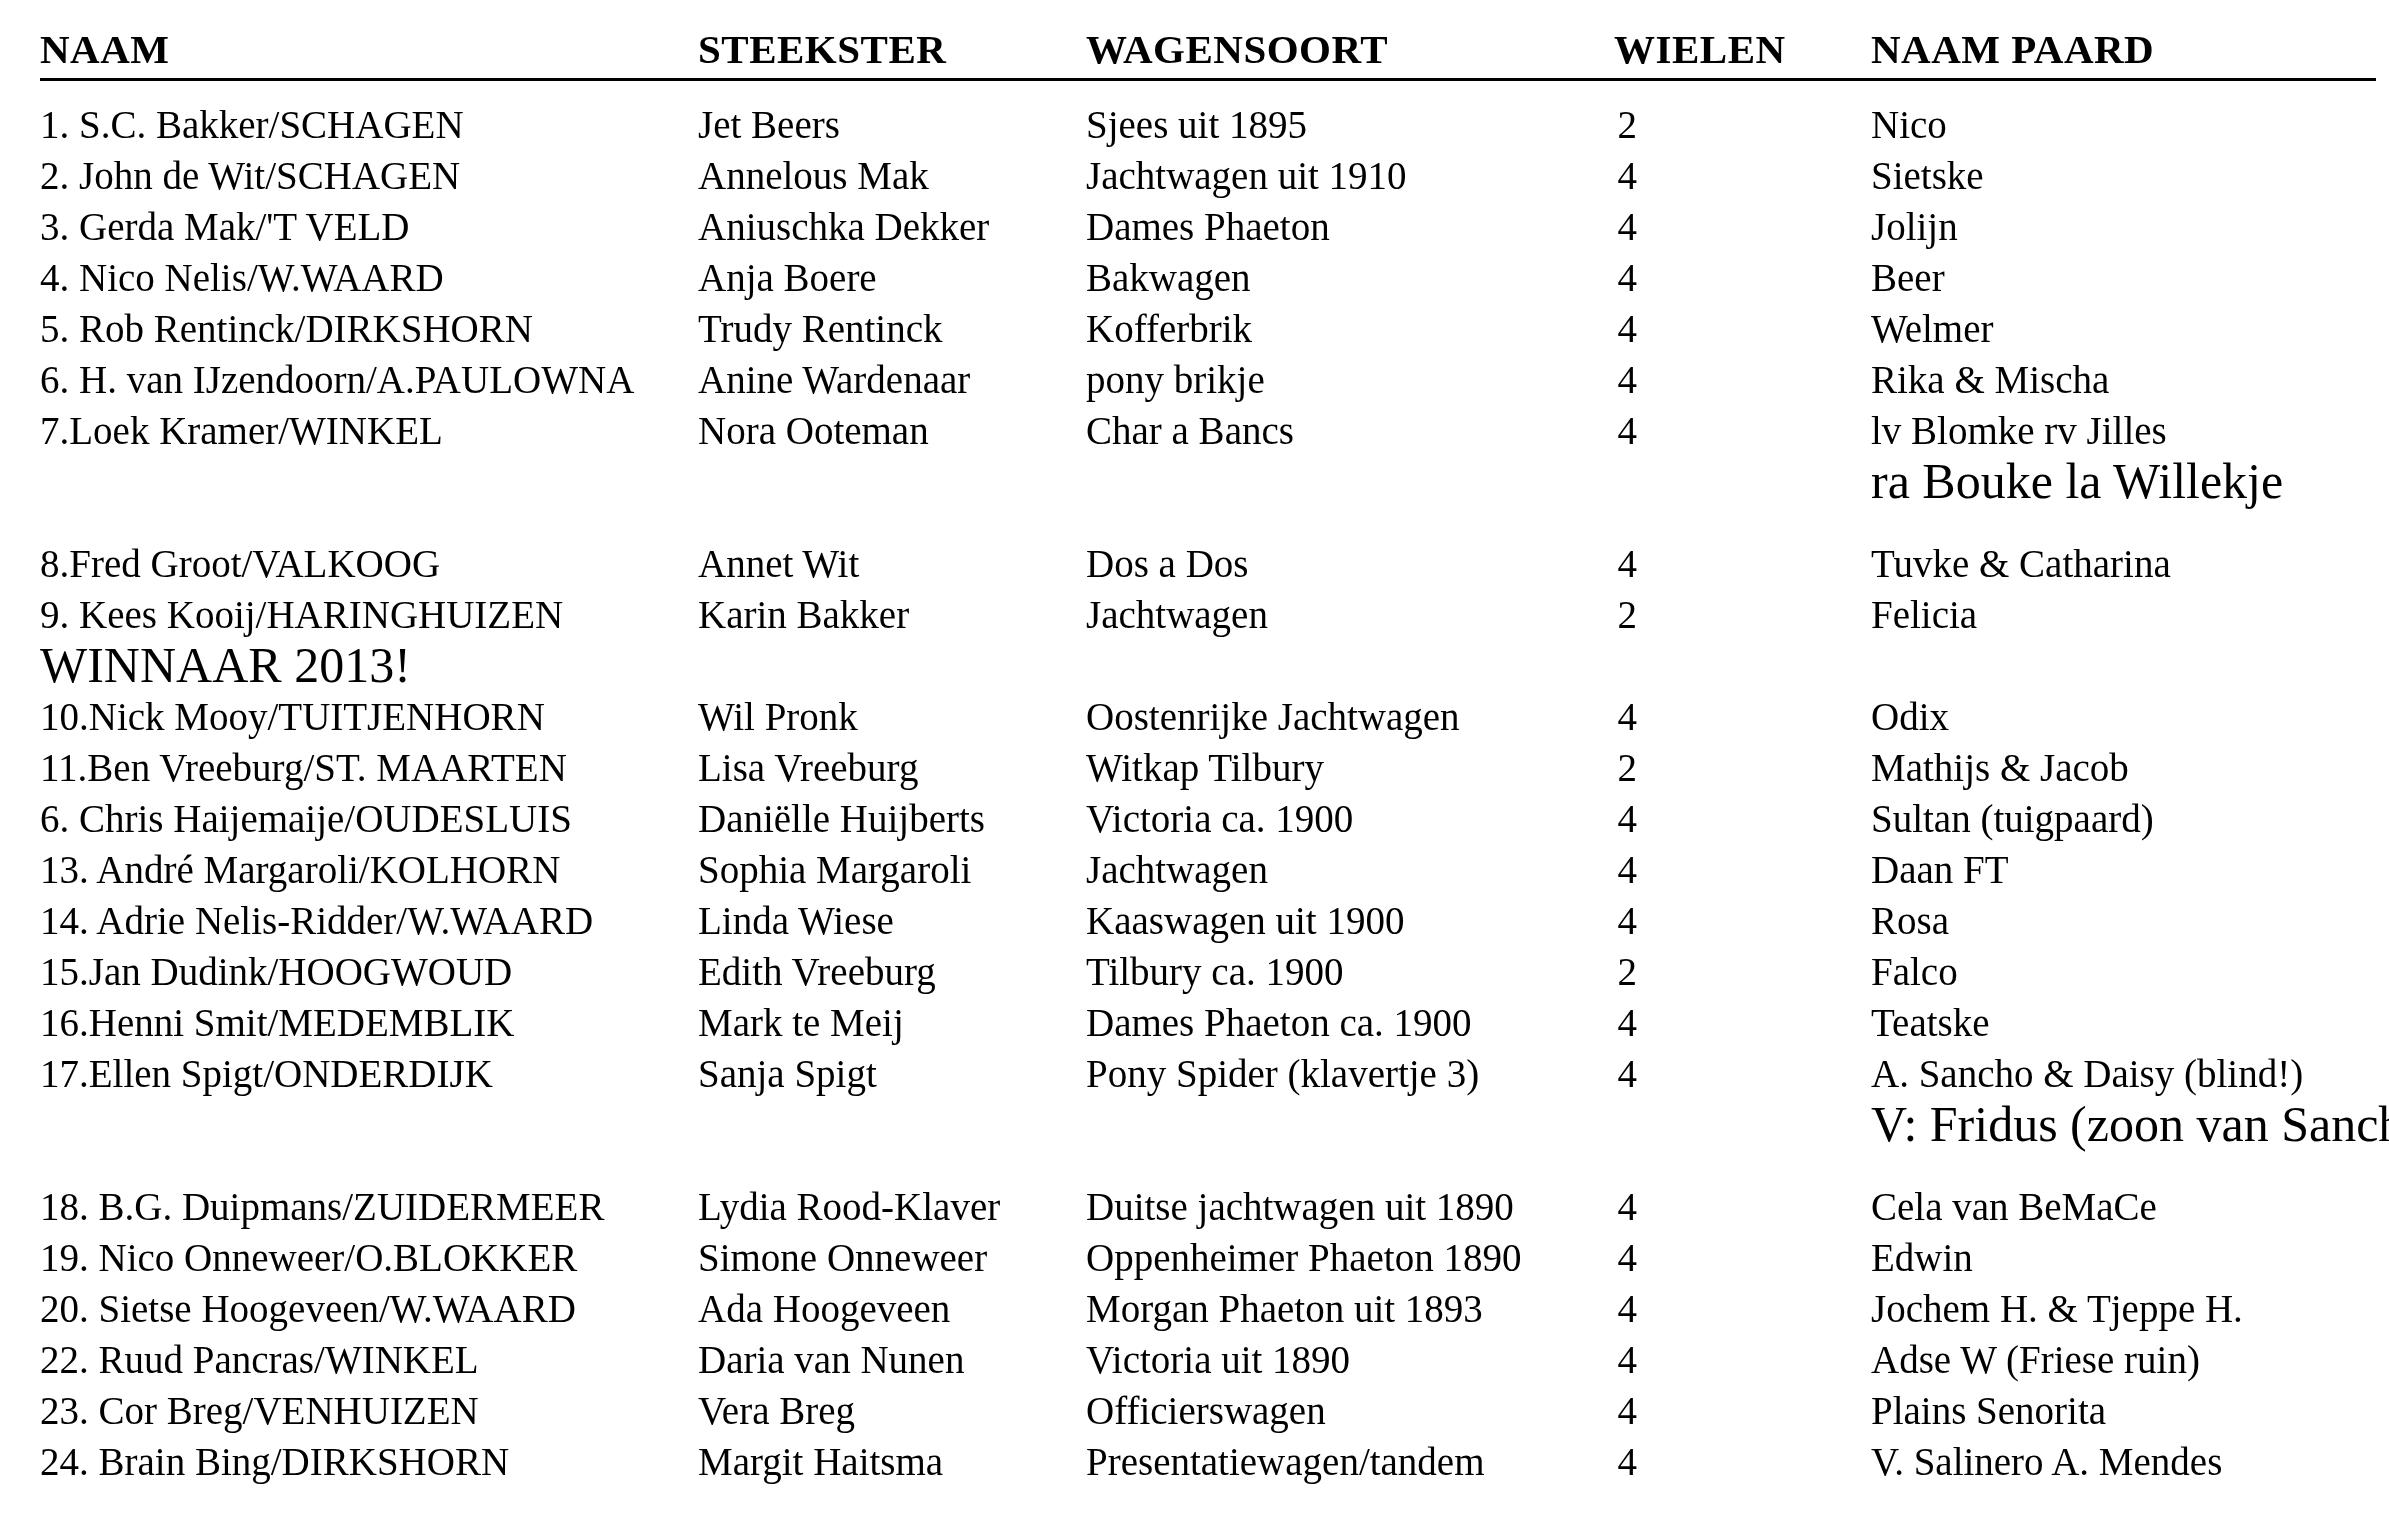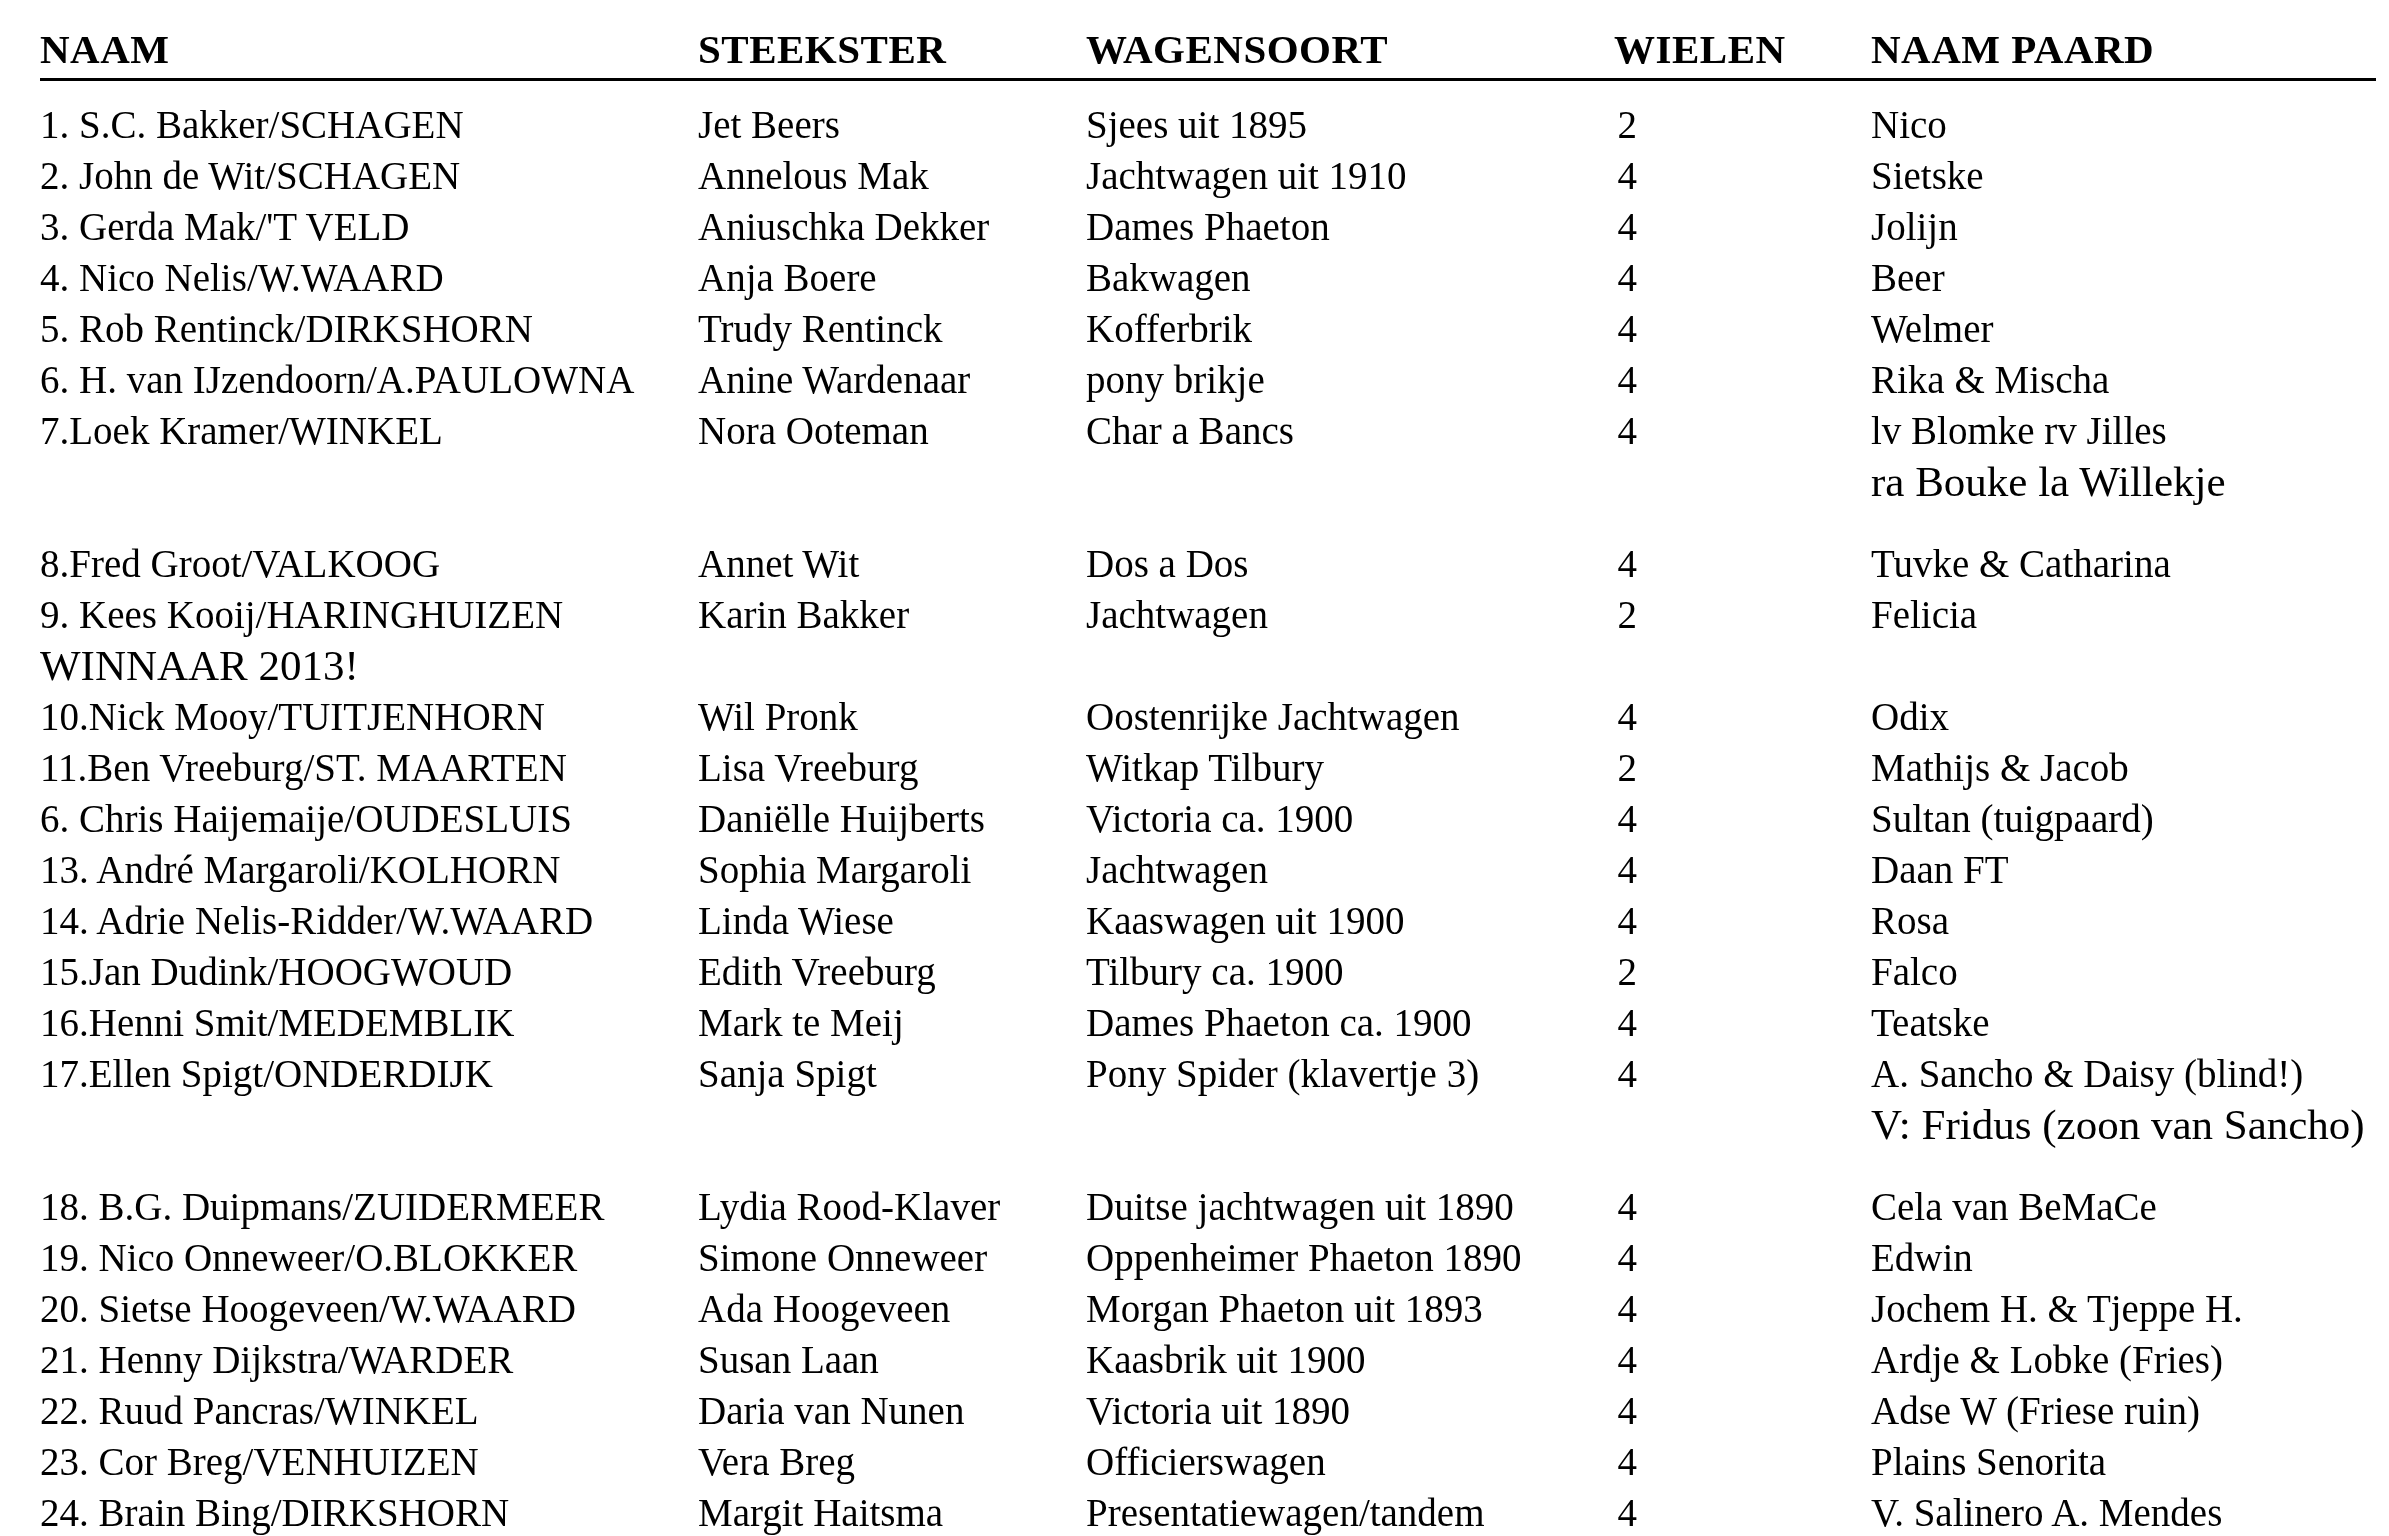--- a/index.html
+++ b/index.html
@@ -63,21 +63,21 @@
     line-height: 31px;
     font-size: 0;
   }
   tbody tr.gap-small td {
     height: 18px;
     line-height: 18px;
     font-size: 0;
   }
   .cell-extra {
     display: block;
-    font-size: 43px;
+    font-size: 50px;
     line-height: 51px;
     white-space: nowrap;
   }
   .wheel {
     padding-left: 3.6px;
   }
 </style>
 </head>
 <body>
 
@@ -265,27 +265,20 @@
         <td>Edwin</td>
       </tr>
       <tr>
         <td>20. Sietse Hoogeveen/W.WAARD</td>
         <td>Ada Hoogeveen</td>
         <td>Morgan Phaeton uit 1893</td>
         <td class="wheel">4</td>
         <td>Jochem H. &amp; Tjeppe H.</td>
       </tr>
       <tr>
-        <td>21. Henny Dijkstra/WARDER</td>
-        <td>Susan Laan</td>
-        <td>Kaasbrik uit 1900</td>
-        <td class="wheel">4</td>
-        <td>Ardje &amp; Lobke (Fries)</td>
-      </tr>
-      <tr>
         <td>22. Ruud Pancras/WINKEL</td>
         <td>Daria van Nunen</td>
         <td>Victoria uit 1890</td>
         <td class="wheel">4</td>
         <td>Adse W (Friese ruin)</td>
       </tr>
       <tr>
         <td>23. Cor Breg/VENHUIZEN</td>
         <td>Vera Breg</td>
         <td>Officierswagen</td>

